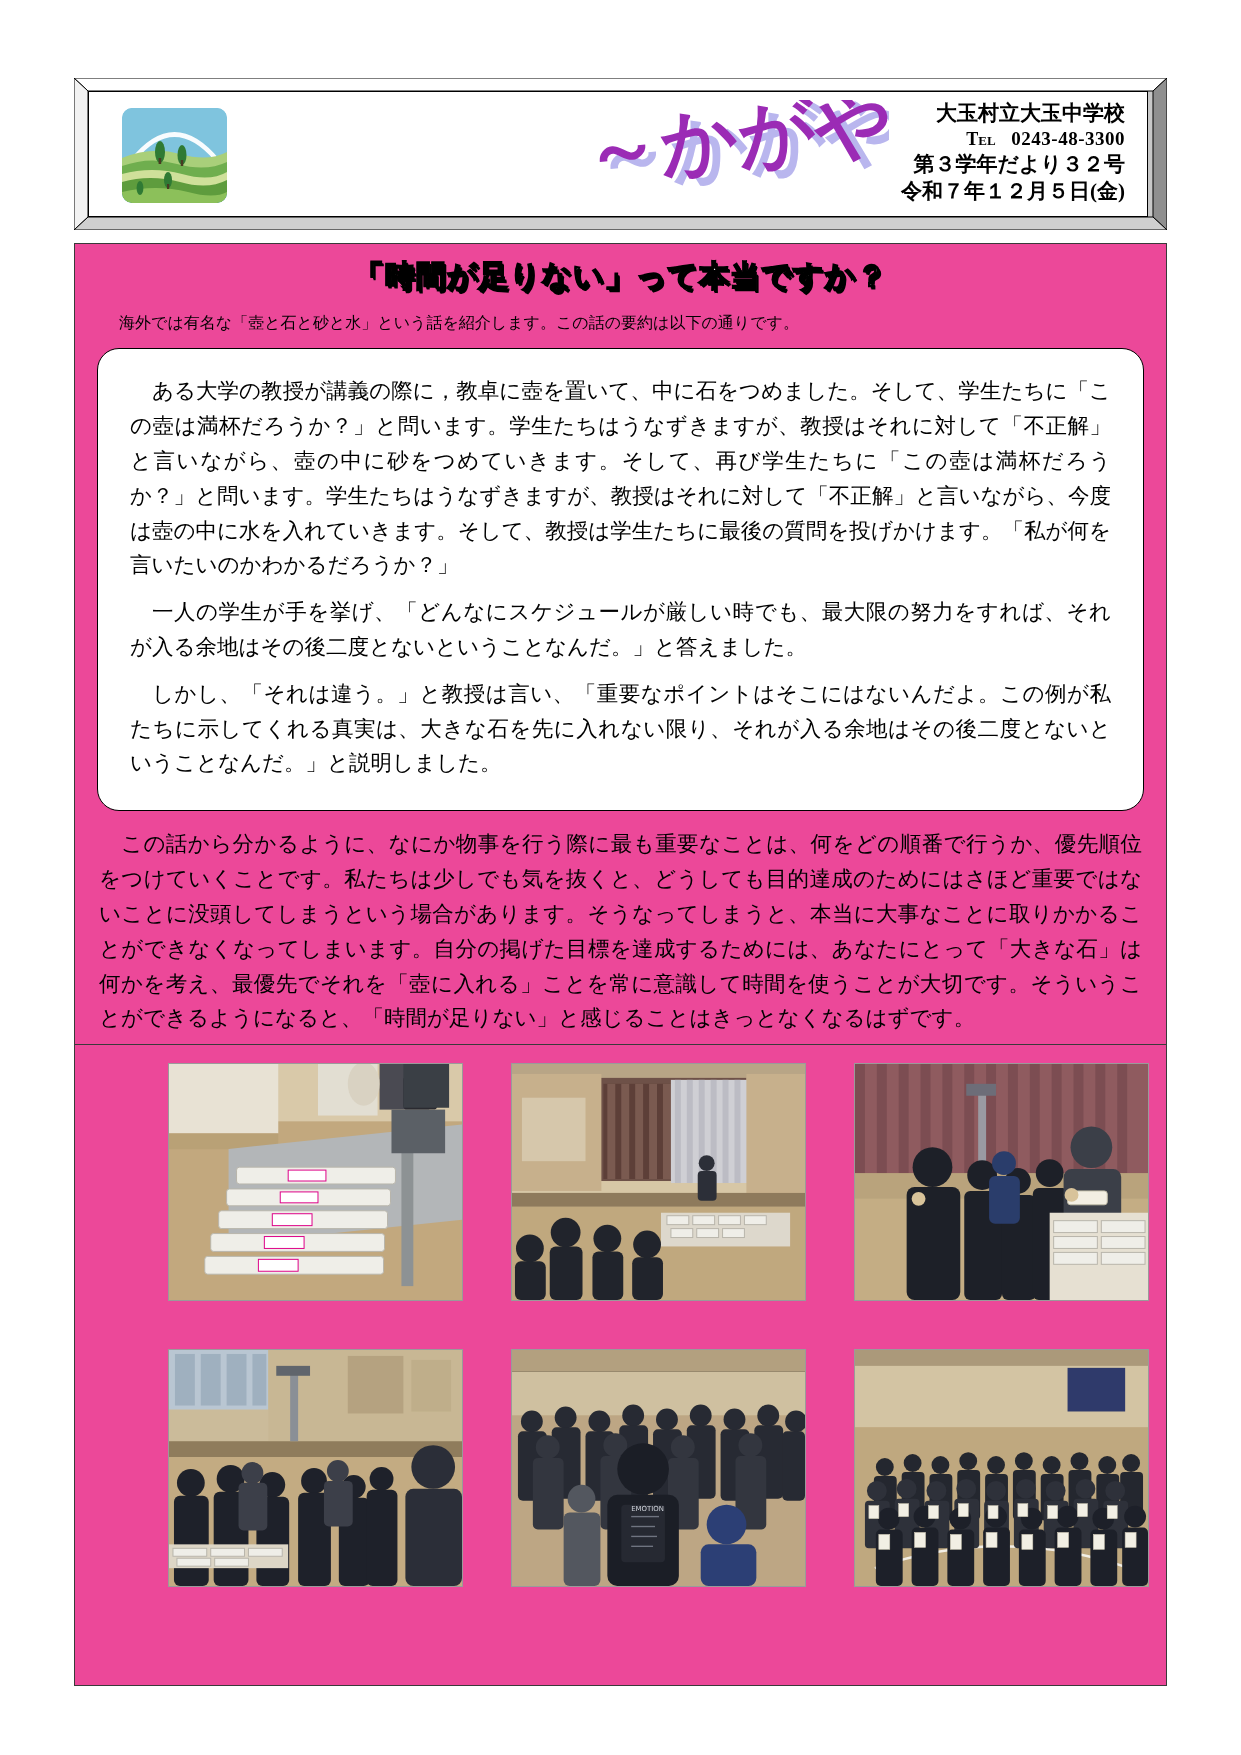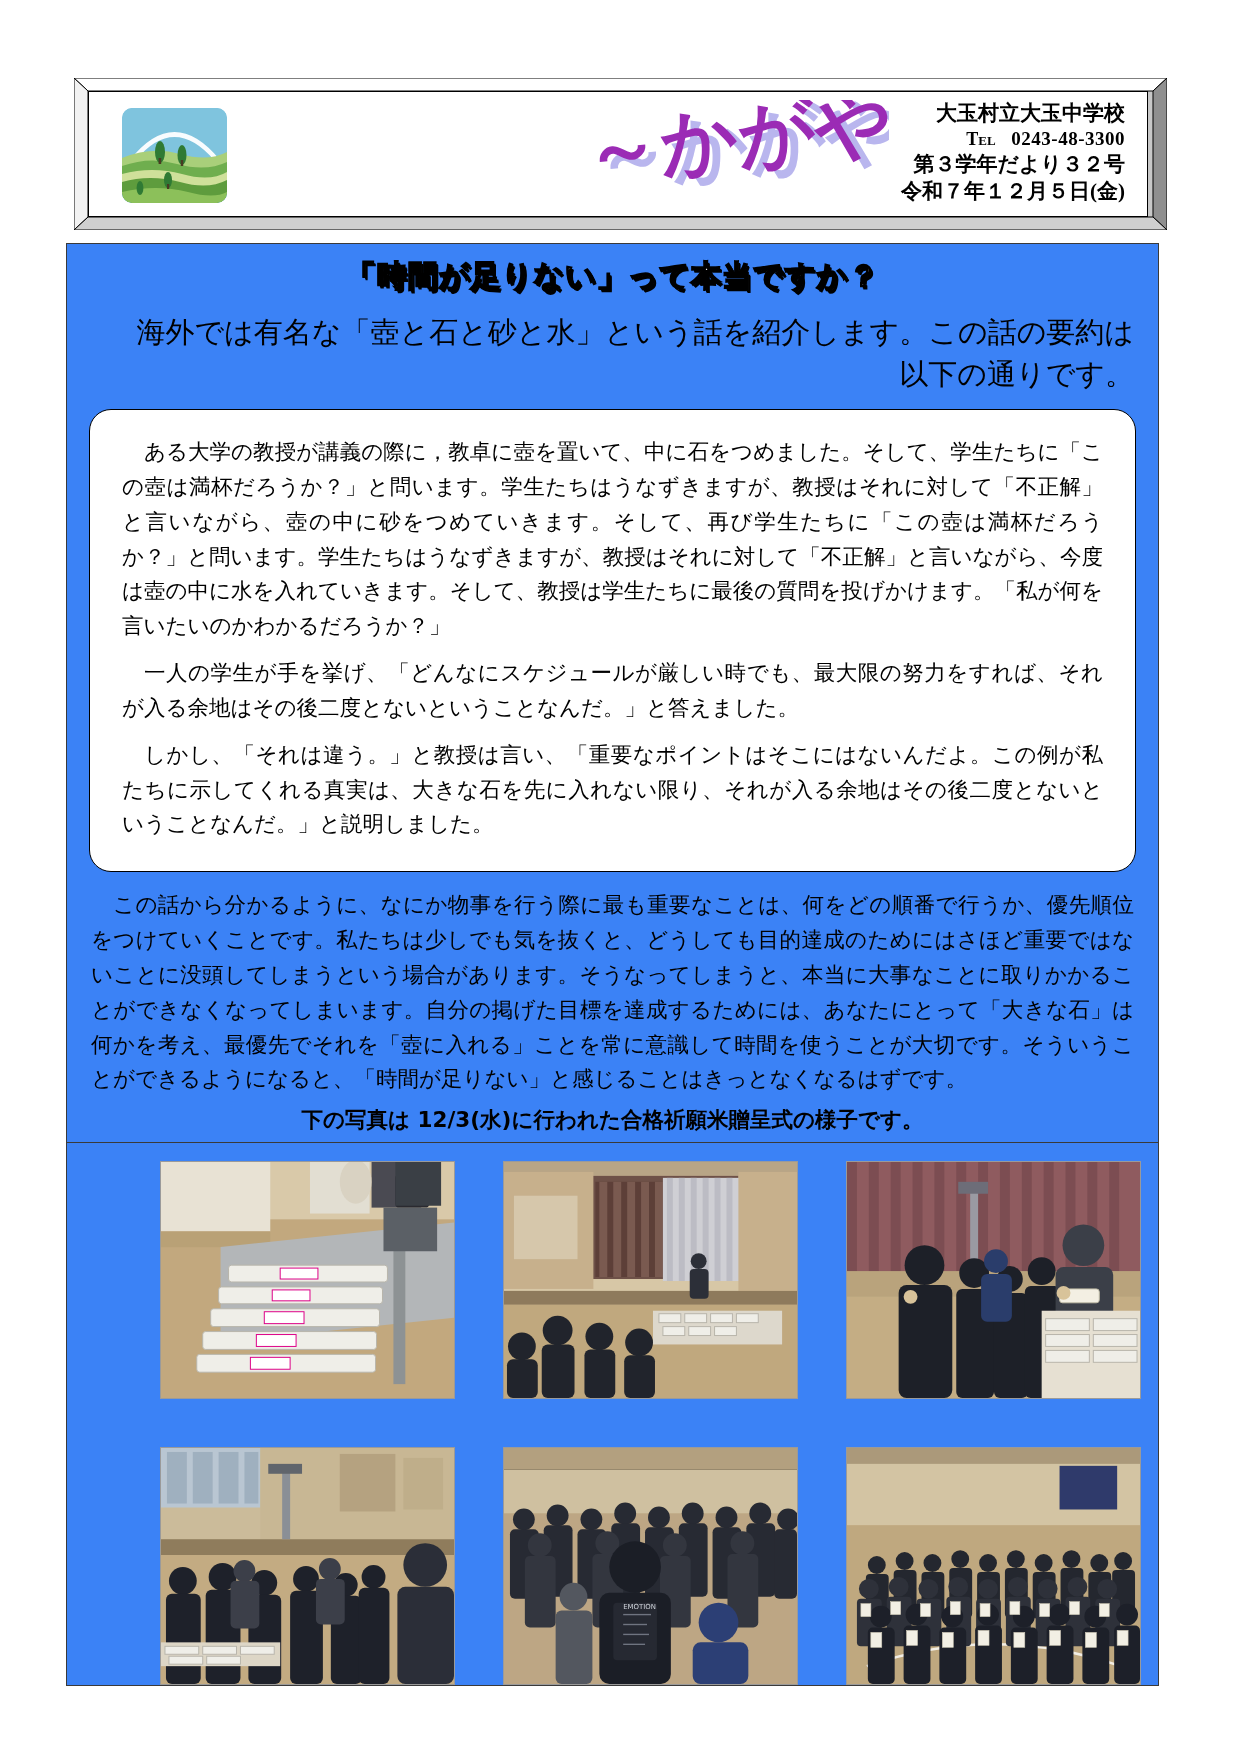--- a/index.html
+++ b/index.html
@@ -76,47 +76,46 @@
   }
   .masthead-meta .tel .telword {
     font-variant: small-caps;
     font-size: 18px;
     letter-spacing: 0;
   }
 
   
   .body-frame {
     position: absolute;
-    left: 66px; top: 243px;
+    left: 74px; top: 243px;
     width: 1093px; height: 1443px;
     border: 1px solid #3a3a3a;
-    background: #3b82f6;
+    background: #ec4899;
   }
 
   .headline {
     text-align: center;
     margin-top: 12px;
     font-size: 30px;
     font-weight: bold;
     letter-spacing: 1px;
     font-family: "DejaVu Sans", "Liberation Sans", sans-serif;
     color: #fff;
     -webkit-text-stroke: 1.6px #000;
     text-shadow:
       2px 2px 0 #000, 2.5px 2.5px 0 #000,
       -0.5px 0 0 #000, 0 -0.5px 0 #000;
   }
 
   .intro {
     margin: 14px 24px 0 28px;
-    font-size: 29px;
+    font-size: 16px;
     line-height: 1.45;
     text-indent: 16px;
     font-family: "Liberation Serif", "DejaVu Serif", serif;
-    text-align: right;
   }
 
   
   .story-box {
     margin: 14px 22px 0 22px;
     border: 1.6px solid #000;
     border-radius: 22px;
     padding: 14px 20px 16px 20px;
     background: #fff;
   }
@@ -242,21 +241,20 @@
     <div class="intro">海外では有名な「壺と石と砂と水」という話を紹介します。この話の要約は以下の通りです。</div>
 
     <div class="story-box">
       <p>ある大学の教授が講義の際に，教卓に壺を置いて、中に石をつめました。そして、学生たちに「この壺は満杯だろうか？」と問います。学生たちはうなずきますが、教授はそれに対して「不正解」と言いながら、壺の中に砂をつめていきます。そして、再び学生たちに「この壺は満杯だろうか？」と問います。学生たちはうなずきますが、教授はそれに対して「不正解」と言いながら、今度は壺の中に水を入れていきます。そして、教授は学生たちに最後の質問を投げかけます。「私が何を言いたいのかわかるだろうか？」</p>
       <p>一人の学生が手を挙げ、「どんなにスケジュールが厳しい時でも、最大限の努力をすれば、それが入る余地はその後二度とないということなんだ。」と答えました。</p>
       <p>しかし、「それは違う。」と教授は言い、「重要なポイントはそこにはないんだよ。この例が私たちに示してくれる真実は、大きな石を先に入れない限り、それが入る余地はその後二度とないということなんだ。」と説明しました。</p>
     </div>
 
     <div class="closing">この話から分かるように、なにか物事を行う際に最も重要なことは、何をどの順番で行うか、優先順位をつけていくことです。私たちは少しでも気を抜くと、どうしても目的達成のためにはさほど重要ではないことに没頭してしまうという場合があります。そうなってしまうと、本当に大事なことに取りかかることができなくなってしまいます。自分の掲げた目標を達成するためには、あなたにとって「大きな石」は何かを考え、最優先でそれを「壺に入れる」ことを常に意識して時間を使うことが大切です。そういうことができるようになると、「時間が足りない」と感じることはきっとなくなるはずです。</div>
 
-    <div class="photo-caption">下の写真は 12/3(水)に行われた合格祈願米贈呈式の様子です。</div>
 
     <div class="caption-rule"></div>
 
     <div class="photo-grid">
 
       <div class="photo">
         <svg viewBox="0 0 295 238" preserveAspectRatio="none">
           <rect width="295" height="238" fill="#c9b38c"></rect>
           <rect x="0" y="0" width="295" height="58" fill="#d9c9a9"></rect>
           <rect x="0" y="58" width="295" height="180" fill="#c2a87e"></rect>

